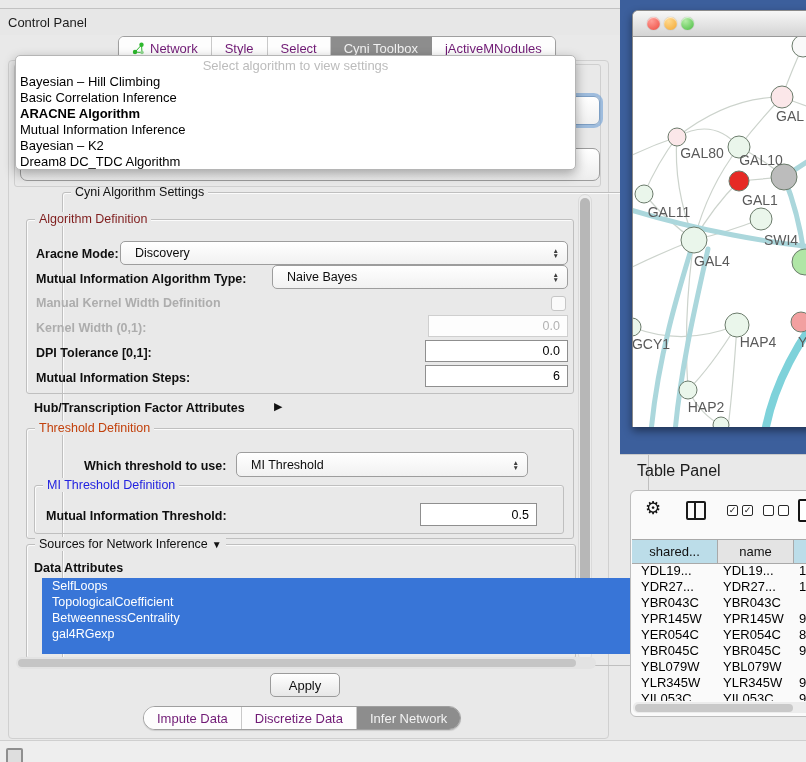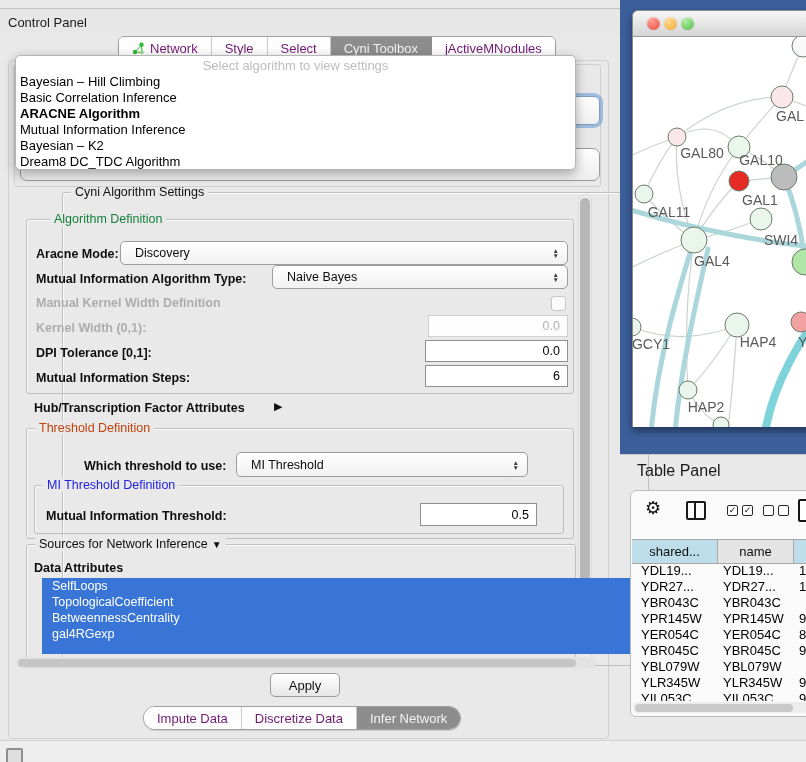--- a/index.html
+++ b/index.html
@@ -177,21 +177,21 @@
 </div>
 
 <div class="abs groupbox" style="left:14px;top:192px;width:585px;height:472px;margin-left:48px;">
   <span class="grouptitle">Cyni Algorithm Settings</span>
 </div>
 <div class="abs vscroll">
   <div class="vscroll-thumb"></div>
 </div>
 
 <div class="abs groupbox" style="left:26px;top:219px;width:546px;height:173px;">
-  <span class="grouptitle" style="color:#15803d;margin-left:15px;">Algorithm Definition</span>
+  <span class="grouptitle" style="color:#7f1d1d;">Algorithm Definition</span>
 </div>
 <span class="lbl" style="left:36px;top:247px;">Aracne Mode:</span>
 <div class="combo" style="left:120px;top:241px;width:448px;height:24px;">
   <span>Discovery</span>
   <span class="arrows">
       <span>▲</span>
       <span>▼</span>
     </span>
 </div>
 <span class="lbl" style="left:36px;top:272px;">Mutual Information Algorithm Type:</span>

